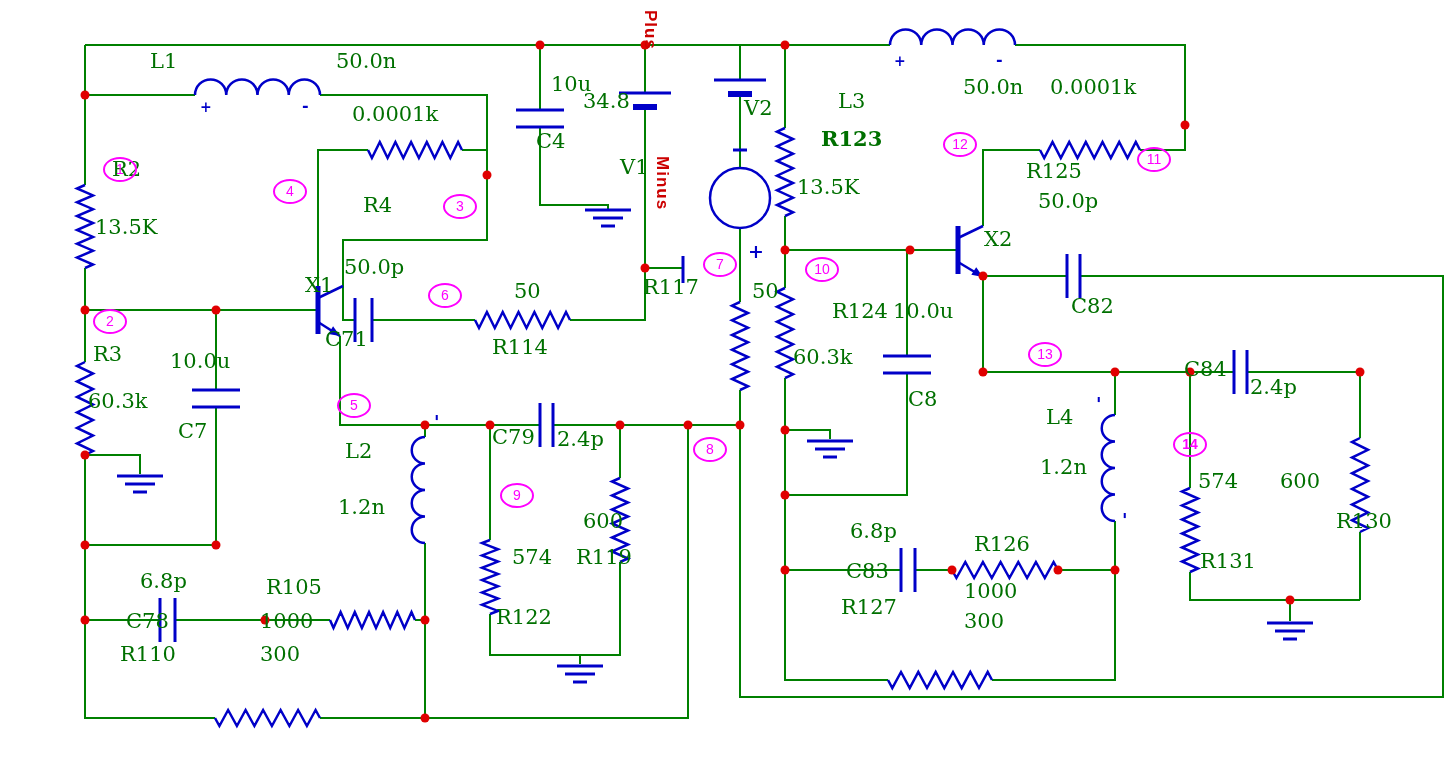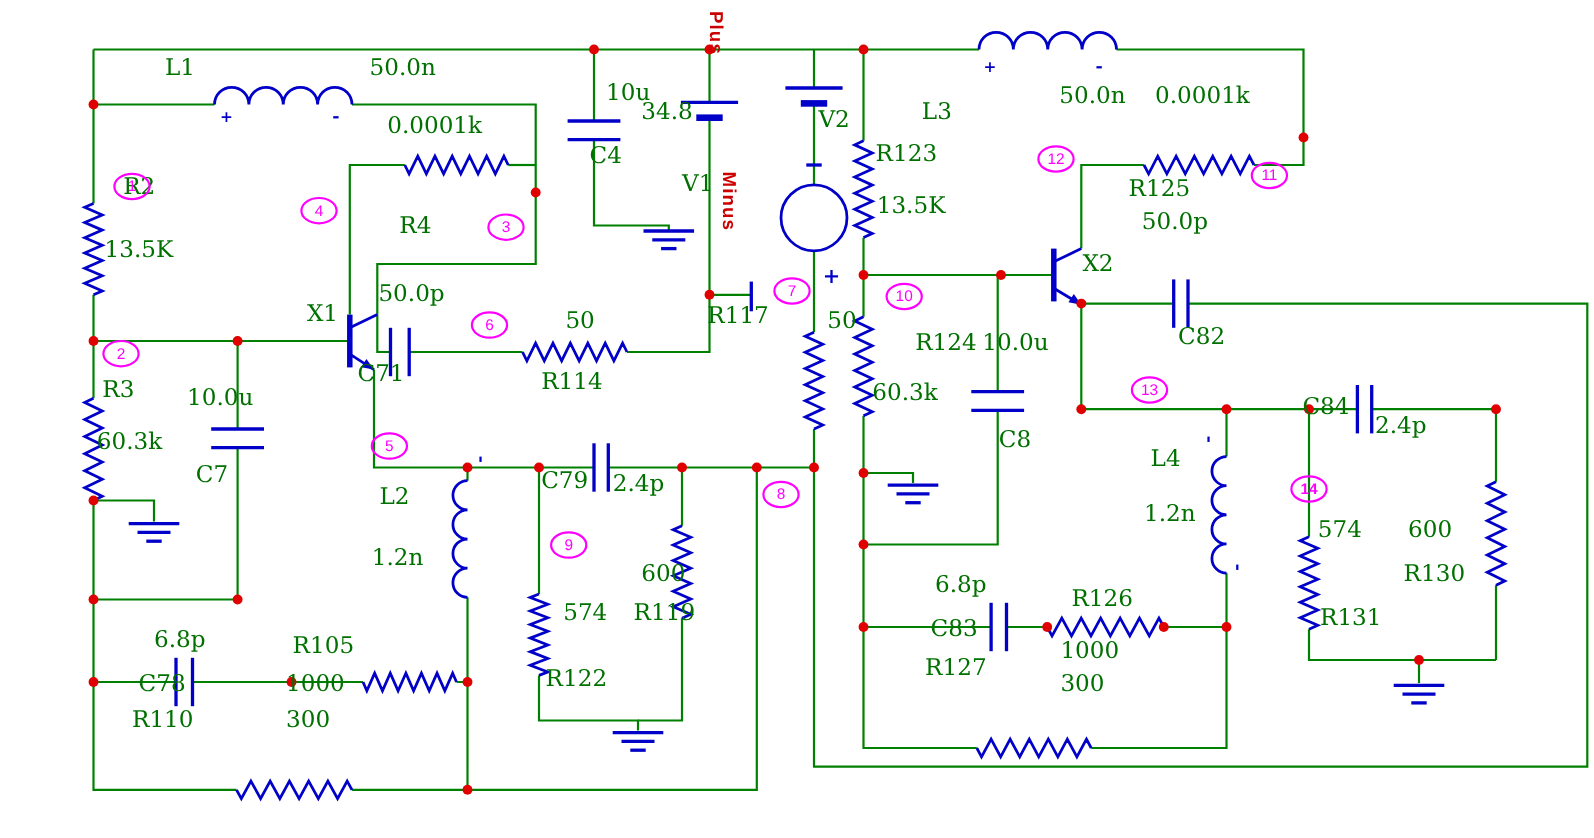--- a/index.html
+++ b/index.html
@@ -187,21 +187,21 @@
       <circle cx="1185" cy="125" r="4.5" fill="#e00000"></circle>
       <circle cx="1290" cy="600" r="4.5" fill="#e00000"></circle>
     </svg>
   <div id="labels-layer">
       <span class="clabel" style="left: 150px; top: 50px;">L1</span>
       <span class="clabel" style="left: 336px; top: 50px;">50.0n</span>
       <span class="clabel" style="left: 352px; top: 103px;">0.0001k</span>
       <span class="clabel" style="left: 363px; top: 194px;">R4</span>
       <span class="clabel" style="left: 112px; top: 158px;">R2</span>
       <span class="clabel" style="left: 95px; top: 216px;">13.5K</span>
-      <span class="clabel" style="left: 279px; top: 274px;">X1</span>
+      <span class="clabel" style="left: 305px; top: 274px;">X1</span>
       <span class="clabel" style="left: 344px; top: 256px;">50.0p</span>
       <span class="clabel" style="left: 325px; top: 328px;">C71</span>
       <span class="clabel" style="left: 514px; top: 280px;">50</span>
       <span class="clabel" style="left: 492px; top: 336px;">R114</span>
       <span class="clabel" style="left: 643px; top: 276px;">R117</span>
       <span class="clabel" style="left: 752px; top: 280px;">50</span>
       <span class="clabel" style="left: 93px; top: 343px;">R3</span>
       <span class="clabel" style="left: 88px; top: 390px;">60.3k</span>
       <span class="clabel" style="left: 170px; top: 350px;">10.0u</span>
       <span class="clabel" style="left: 178px; top: 420px;">C7</span>
@@ -217,41 +217,41 @@
       <span class="clabel" style="left: 126px; top: 610px;">C78</span>
       <span class="clabel" style="left: 266px; top: 576px;">R105</span>
       <span class="clabel" style="left: 260px; top: 610px;">1000</span>
       <span class="clabel" style="left: 120px; top: 643px; text-align: center;">R110</span>
       <span class="clabel" style="left: 260px; top: 643px;">300</span>
       <span class="clabel" style="left: 551px; top: 73px;">10u</span>
       <span class="clabel" style="left: 583px; top: 90px;">34.8</span>
       <span class="clabel" style="left: 536px; top: 130px;">C4</span>
       <span class="clabel" style="left: 620px; top: 156px;">V1</span>
       <span class="clabel" style="left: 744px; top: 97px;">V2</span>
-      <span class="clabel" style="left: 796px; top: 128px;">R123</span>
+      <span class="clabel" style="left: 821px; top: 128px; font-weight: bold;">R123</span>
       <span class="clabel" style="left: 797px; top: 176px;">13.5K</span>
       <span class="clabel" style="left: 838px; top: 90px;">L3</span>
       <span class="clabel" style="left: 963px; top: 76px;">50.0n</span>
       <span class="clabel" style="left: 1050px; top: 76px;">0.0001k</span>
       <span class="clabel" style="left: 1026px; top: 160px;">R125</span>
       <span class="clabel" style="left: 984px; top: 228px;">X2</span>
       <span class="clabel" style="left: 1038px; top: 190px;">50.0p</span>
       <span class="clabel" style="left: 1071px; top: 281px; margin-top: 14px;">C82</span>
       <span class="clabel" style="left: 832px; top: 300px;">R124</span>
       <span class="clabel" style="left: 793px; top: 346px;">60.3k</span>
       <span class="clabel" style="left: 893px; top: 300px;">10.0u</span>
       <span class="clabel" style="left: 888px; top: 388px; margin-left: 20px;">C8</span>
       <span class="clabel" style="left: 1046px; top: 406px;">L4</span>
       <span class="clabel" style="left: 1040px; top: 456px;">1.2n</span>
       <span class="clabel" style="left: 1184px; top: 358px;">C84</span>
       <span class="clabel" style="left: 1250px; top: 376px;">2.4p</span>
       <span class="clabel" style="left: 1198px; top: 470px;">574</span>
       <span class="clabel" style="left: 1200px; top: 550px;">R131</span>
       <span class="clabel" style="left: 1280px; top: 470px;">600</span>
-      <span class="clabel" style="left: 1276px; top: 510px;">R130</span>
+      <span class="clabel" style="left: 1336px; top: 510px;">R130</span>
       <span class="clabel" style="left: 850px; top: 520px;">6.8p</span>
       <span class="clabel" style="left: 846px; top: 560px;">C83</span>
       <span class="clabel" style="left: 974px; top: 533px; text-align: right;">R126</span>
       <span class="clabel" style="left: 964px; top: 580px;">1000</span>
       <span class="clabel" style="left: 841px; top: 596px;">R127</span>
       <span class="clabel" style="left: 964px; top: 610px;">300</span>
       <span class="mark" style="left: 200px; top: 100px; font-size: 14px;">+</span>
       <span class="mark" style="left: 302px; top: 98px; font-size: 16px;">-</span>
       <span class="mark" style="left: 894px; top: 54px; font-size: 14px;">+</span>
       <span class="mark" style="left: 996px; top: 52px; font-size: 16px;">-</span>

